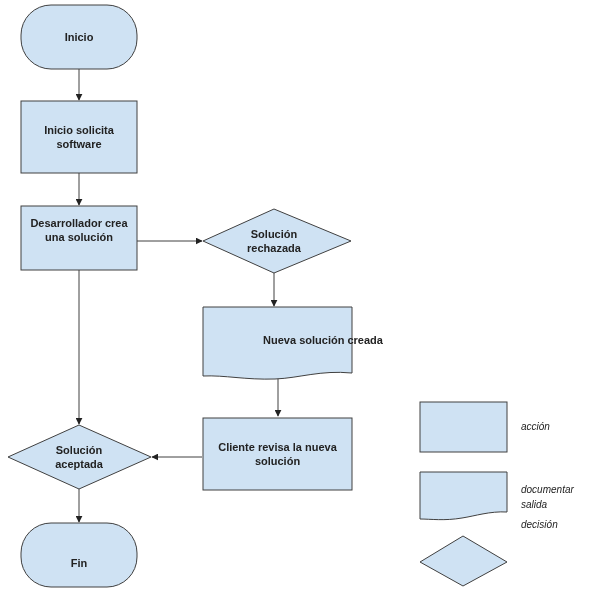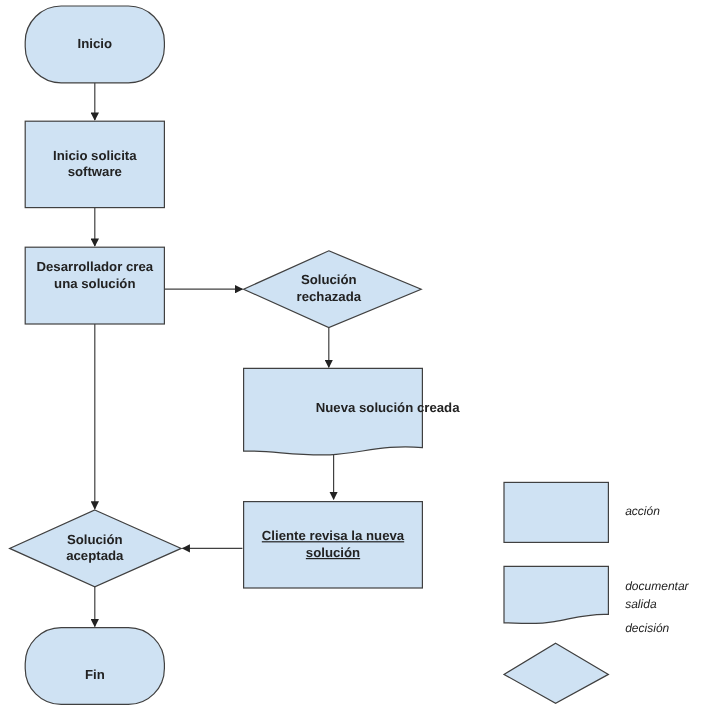--- a/index.html
+++ b/index.html
@@ -43,19 +43,19 @@
   <rect class="shape" x="420" y="402" width="87" height="50"></rect>
   <path class="shape" d="M420,472 L507,472 L507,512 C490,511 475,516 462,518 C445,521 430,519 420,519 Z"></path>
   <polygon class="shape" x="0" points="463,536 507,562 463,586 420,562"></polygon>
 </svg>
 
 <div class="lbl" style="left:21px;top:5px;width:116px;height:64px;">Inicio</div>
 <div class="lbl" style="left:31px;top:101px;width:96px;height:72px;">Inicio solicita software</div>
 <div class="lbl" style="left:25px;top:206px;width:108px;height:48px;">Desarrollador crea una solución</div>
 <div class="lbl" style="left:229px;top:209px;width:90px;height:64px;">Solución rechazada</div>
 <div class="lbl" style="left:218px;top:307px;width:120px;height:66px;margin-left:45px;">Nueva solución creada</div>
-<div class="lbl" style="left:206px;top:418px;width:143px;height:72px;text-decoration:underline;">Cliente revisa la nueva solución</div>
+<div class="lbl" style="left:206px;top:418px;width:143px;height:72px;">Cliente revisa la nueva solución</div>
 <div class="lbl" style="left:44px;top:425px;width:70px;height:64px;">Solución aceptada</div>
 <div class="lbl" style="left:21px;top:523px;width:116px;height:80px;">Fin</div>
 
 <div class="legend-lbl" style="left:521px;top:419px;font-style:italic;">acción</div>
 <div class="legend-lbl" style="left:521px;top:482px;width:70px;">documentar salida</div>
 <div class="legend-lbl" style="left:521px;top:517px;">decisión</div>
 
 </body></html>

